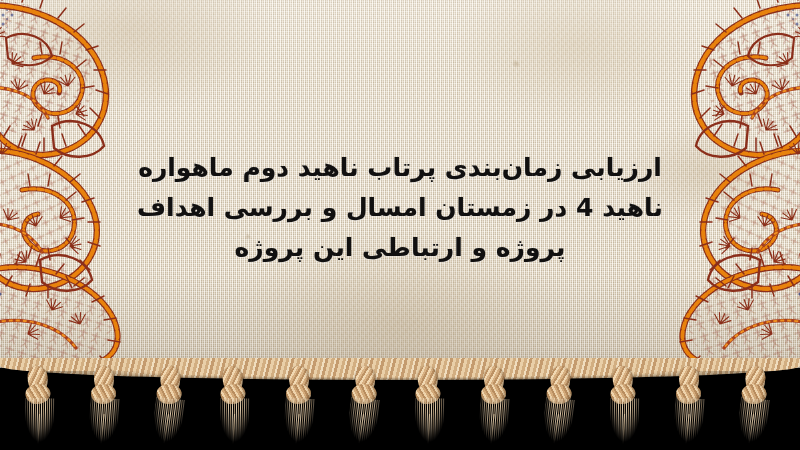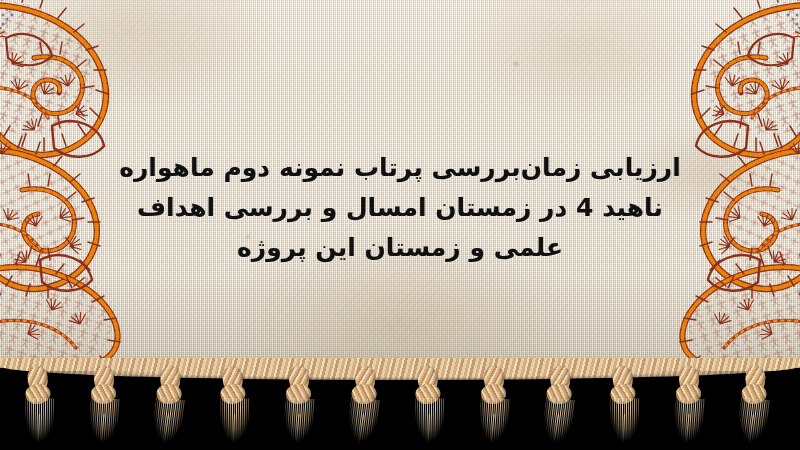--- a/index.html
+++ b/index.html
@@ -347,23 +347,23 @@
           <circle cx="-8" cy="258" r="1.9"></circle>
             <circle cx="6" cy="272" r="1.4"></circle>
           <circle cx="18" cy="300" r="1.6"></circle>
             <circle cx="-2" cy="318" r="1.5"></circle>
         </g>
       </g>
     </svg>
   </div>
 
   <div class="caption">
-    <span class="ln">ارزیابی زمان‌بررسی پرتاب نمونه دوم ماهواره</span>
+    <span class="ln">ارزیابی زمان‌بندی پرتاب ناهید دوم ماهواره</span>
     <span class="ln">ناهید 4 در زمستان امسال و بررسی اهداف</span>
-    <span class="ln">علمی و زمستان این پروژه</span>
+    <span class="ln">پروژه و ارتباطی این پروژه</span>
   </div>
 
   <div class="blackfield"></div>
   <div class="braid"></div>
   <div class="braid-edge"></div>
   <div class="tassels" id="tassel-row">
       <div class="tassel" style="left: 22px; transform: rotate(-3deg);">
         <div class="knot"></div>
         <div class="knot2"></div>
         <div class="skirt"></div>

